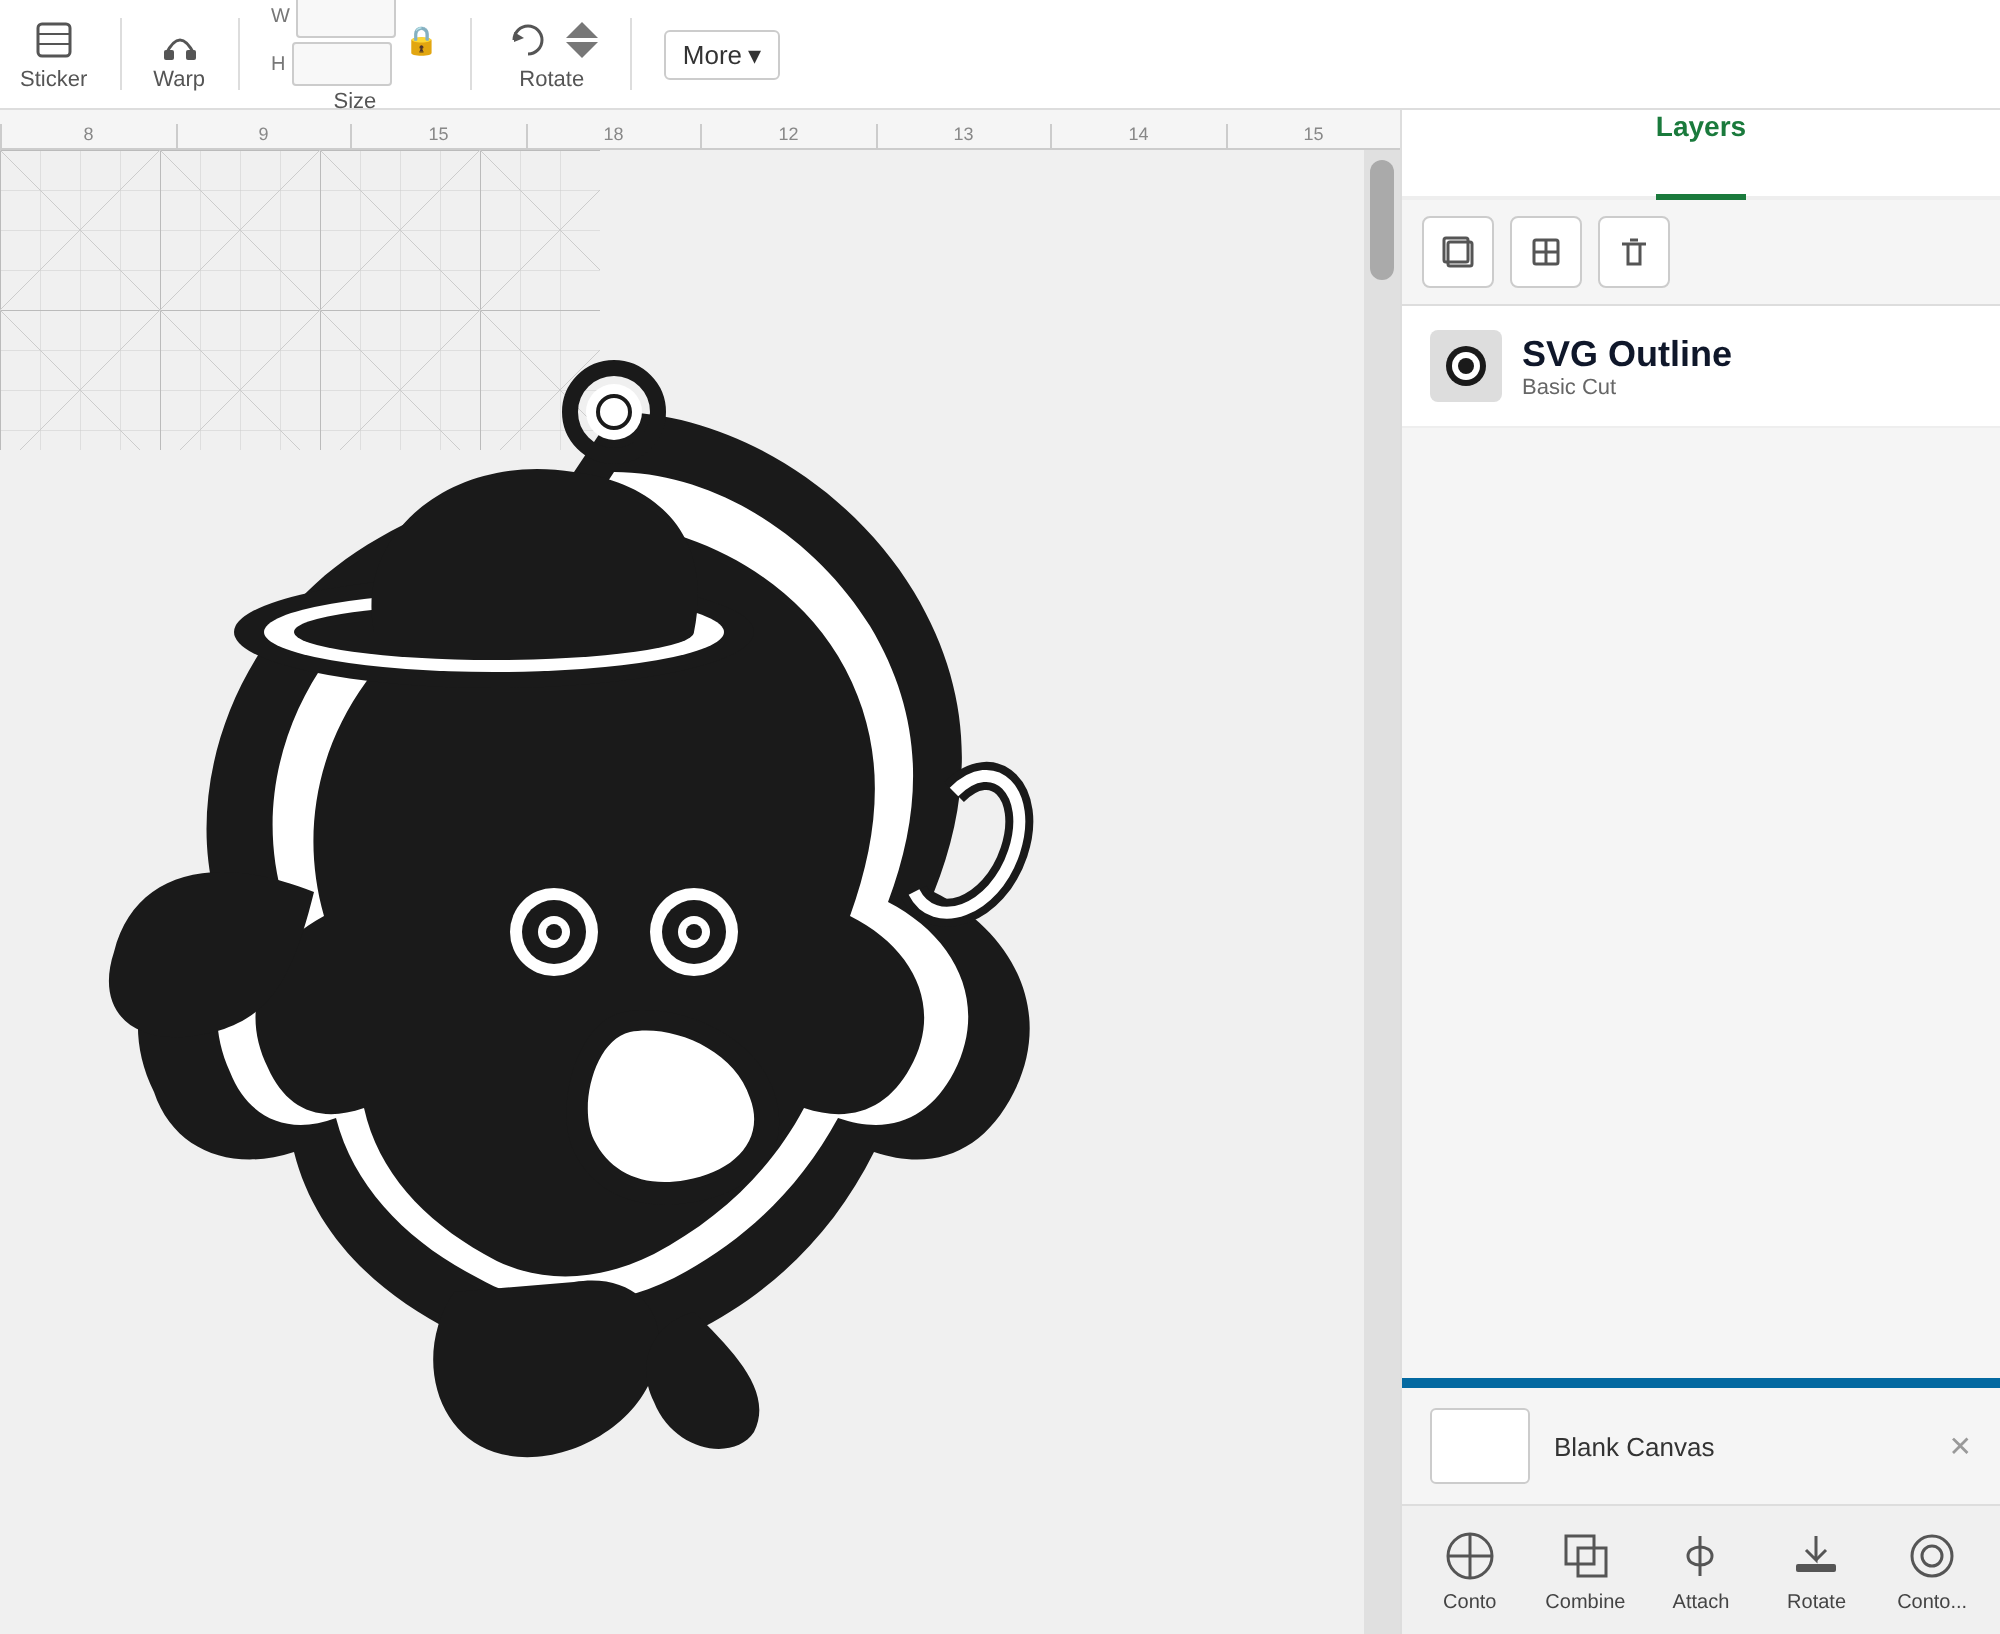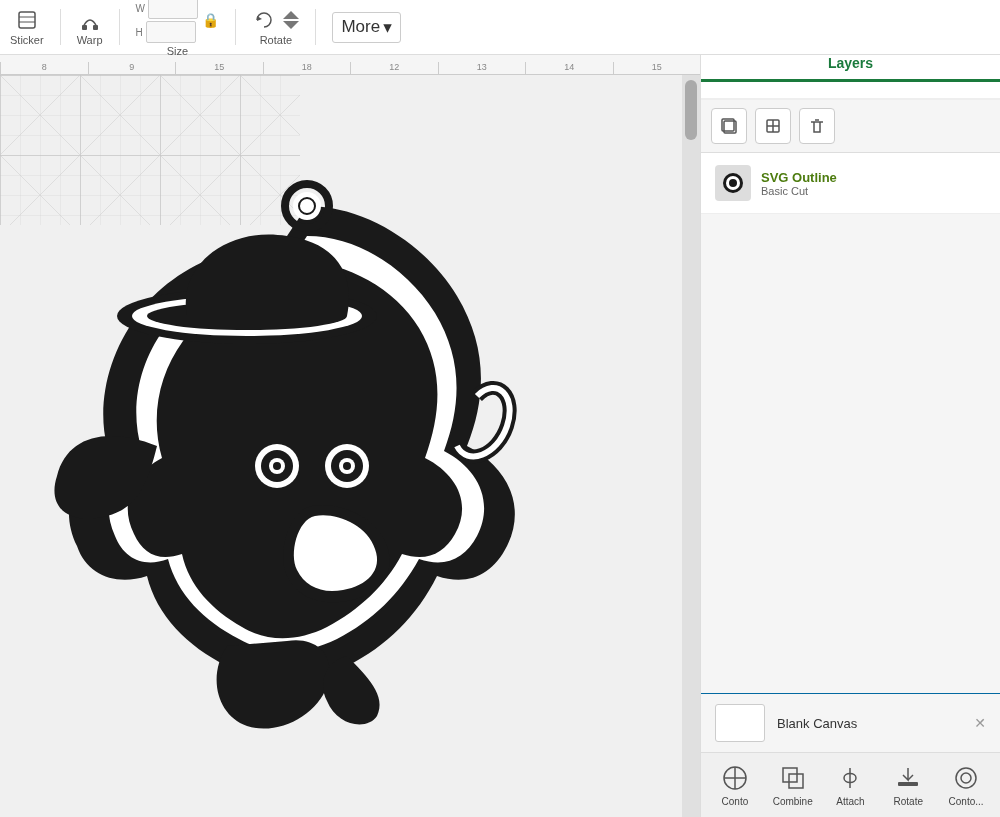--- a/index.html
+++ b/index.html
@@ -40,21 +40,21 @@
     }
     .toolbar-separator {
       width: 1px;
       height: 36px;
       background: #ddd;
     }
     .more-btn {
       display: flex;
       align-items: center;
       gap: 3px;
-      font-size: 17px;
+      font-size: 13px;
       color: #333;
       cursor: pointer;
       border: 1px solid #ccc;
       padding: 4px 8px;
       border-radius: 3px;
       background: #fff;
     }
     .lock-icon {
       font-size: 14px;
       color: #888;
@@ -160,21 +160,22 @@
       flex-direction: column;
       flex-shrink: 0;
     }
 
     
     .panel-tabs {
       display: flex;
       background: #fff;
       border-bottom: 2px solid #eee;
       height: 45px;
-      align-items: flex-start;
+      align-items: center;
+      flex-direction: column;
     }
     .panel-tab {
       flex: 1;
       text-align: center;
       font-size: 14px;
       font-weight: 600;
       padding-bottom: 8px;
       cursor: pointer;
       color: #555;
       border-bottom: 3px solid transparent;
@@ -230,37 +231,37 @@
       border-radius: 4px;
       display: flex;
       align-items: center;
       justify-content: center;
       font-size: 18px;
     }
     .layer-info {
       flex: 1;
     }
     .layer-name {
-      font-size: 13px;
+      font-size: 18px;
       font-weight: 600;
-      color: #4d7c0f;
+      color: #0f172a;
     }
     .layer-type {
       font-size: 11px;
       color: #666;
     }
 
     
     .blank-canvas-item {
       display: flex;
       align-items: center;
       gap: 12px;
       padding: 10px 14px;
       background: #f5f5f5;
-      border-top: 1px solid #0369a1;
+      border-top: 5px solid #0369a1;
       margin-top: auto;
     }
     .blank-canvas-thumb {
       width: 50px;
       height: 38px;
       background: #fff;
       border: 1px solid #ccc;
       border-radius: 3px;
     }
     .blank-canvas-label {

